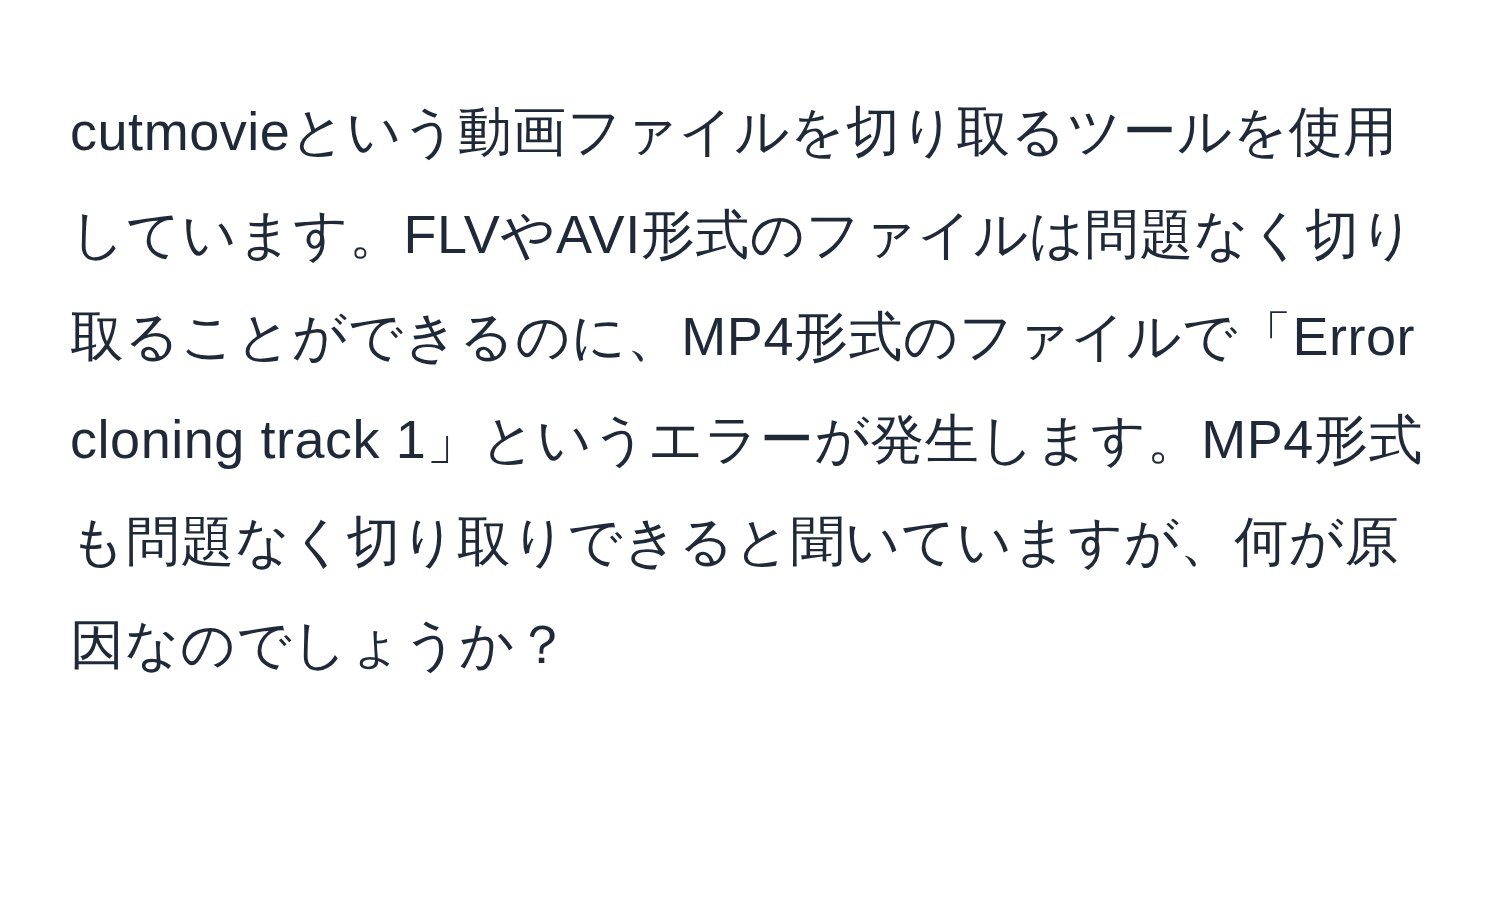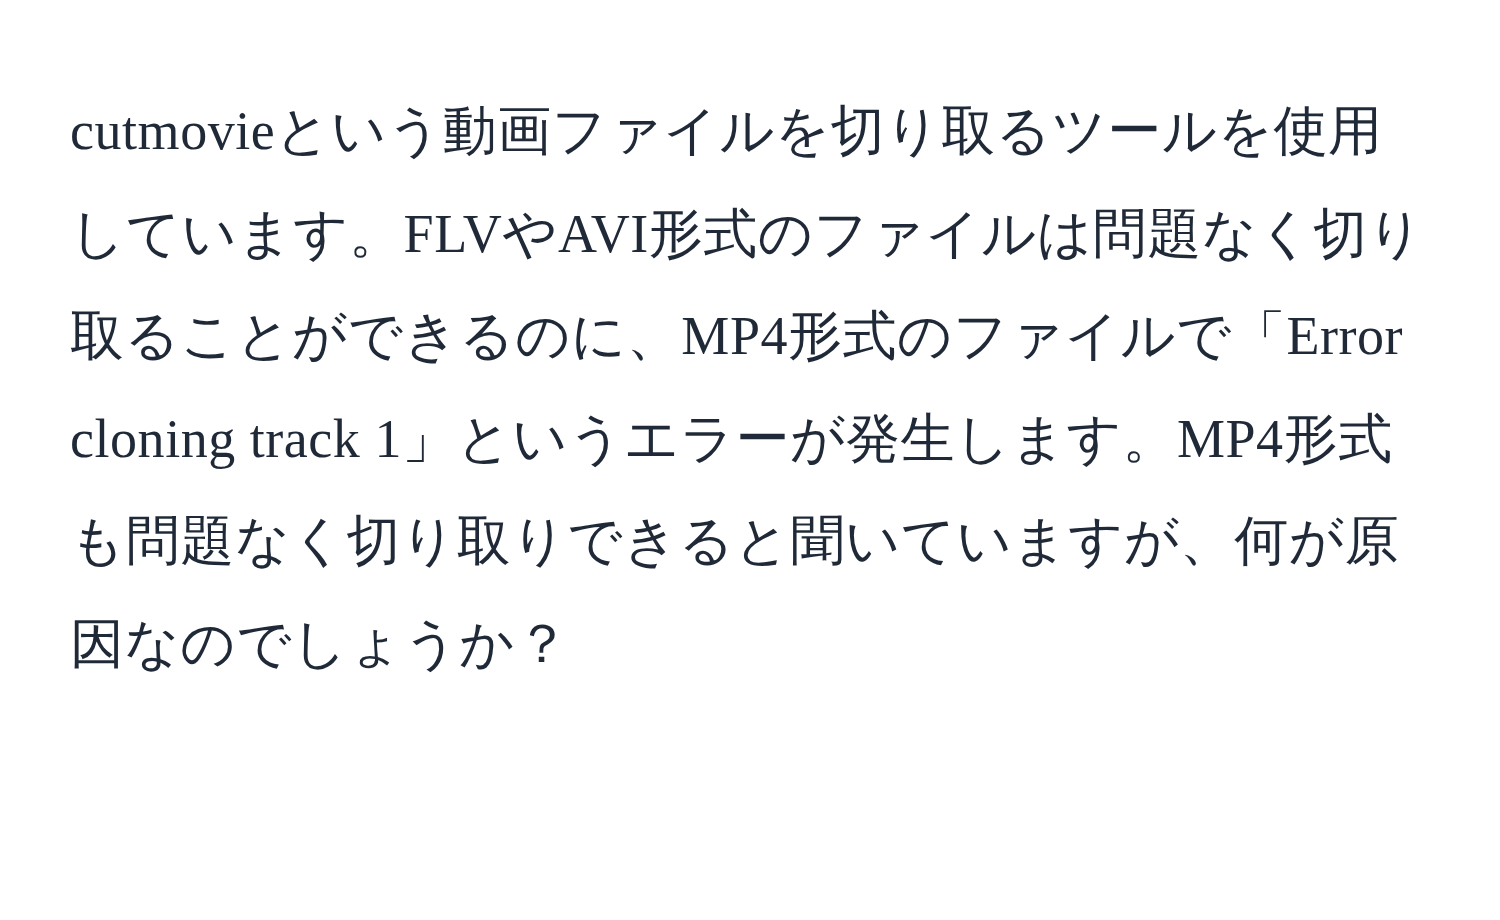--- a/index.html
+++ b/index.html
@@ -1,19 +1,18 @@
 <!DOCTYPE html>
 <html><head>
   <meta charset="utf-8">
   <style>
     * {
       margin: 0;
       padding: 0;
       box-sizing: border-box;
-      font-family: Liberation Serif, serif;
     }
     body {
       width: 1500px;
       height: 920px;
       background: #ffffff;
       font-family: -apple-system, BlinkMacSystemFont, "Segoe UI", "Hiragino Sans", "Hiragino Kaku Gothic ProN", "Yu Gothic", Meiryo, sans-serif;
       display: flex;
       align-items: flex-start;
       justify-content: flex-start;
       padding: 80px 70px;

